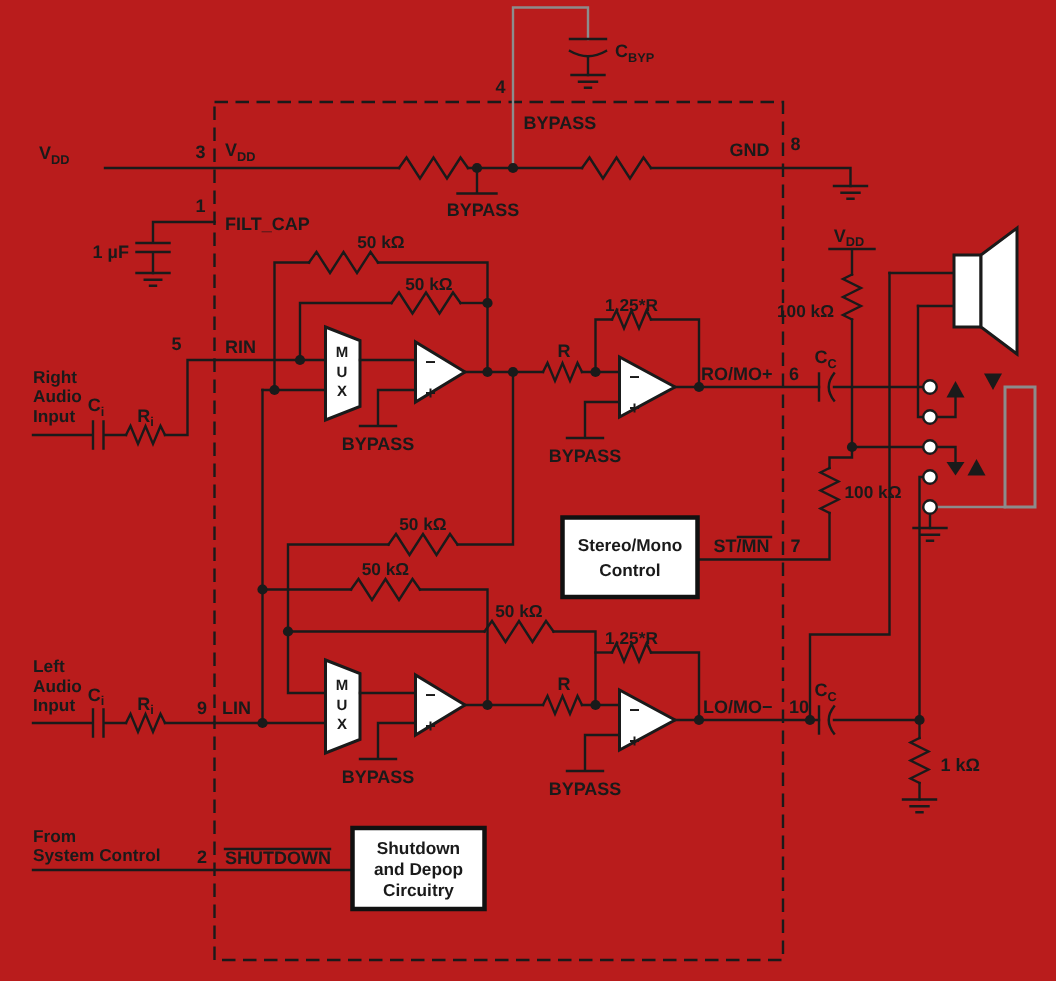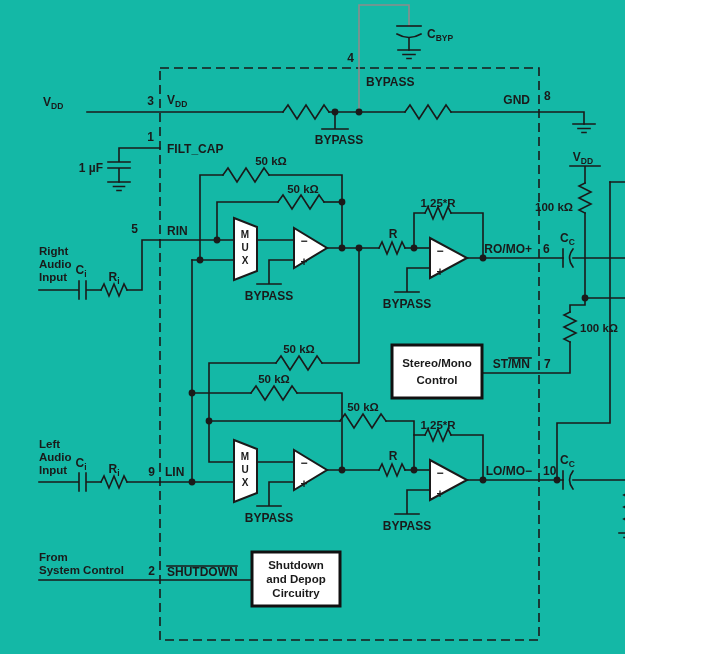--- a/index.html
+++ b/index.html
@@ -1,16 +1,16 @@
 <!DOCTYPE html>
 <html><head>
 <meta charset="utf-8">
 <style>
   html,body{margin:0;padding:0;background:#fff;}
-  .canvas{width:608px;height:654px;background:#14b8a6;position:relative;overflow:hidden;padding-left:17px;}
+  .canvas{width:704px;height:654px;background:#b91c1c;position:relative;overflow:hidden;}
   svg{display:block;}
   svg .w{stroke:#1a1a1a;stroke-width:1.6;fill:none;stroke-linecap:square;}
   svg .gry{stroke:#8c8c8c;}
   svg .comp{fill:#ffffff;stroke:#1a1a1a;stroke-width:2;}
   svg .boxthick{fill:#ffffff;stroke:#111111;stroke-width:3;}
   svg .dash{fill:none;stroke:#1a1a1a;stroke-width:1.6;stroke-dasharray:9 5;}
   svg .dot{fill:#1a1a1a;stroke:none;}
   svg .tri{fill:#1a1a1a;stroke:none;}
   svg .pad{fill:#ffffff;stroke:#1a1a1a;stroke-width:1.6;}
   svg text{font-family:"Liberation Sans","DejaVu Sans",sans-serif;font-weight:bold;fill:#1a1a1a;}

